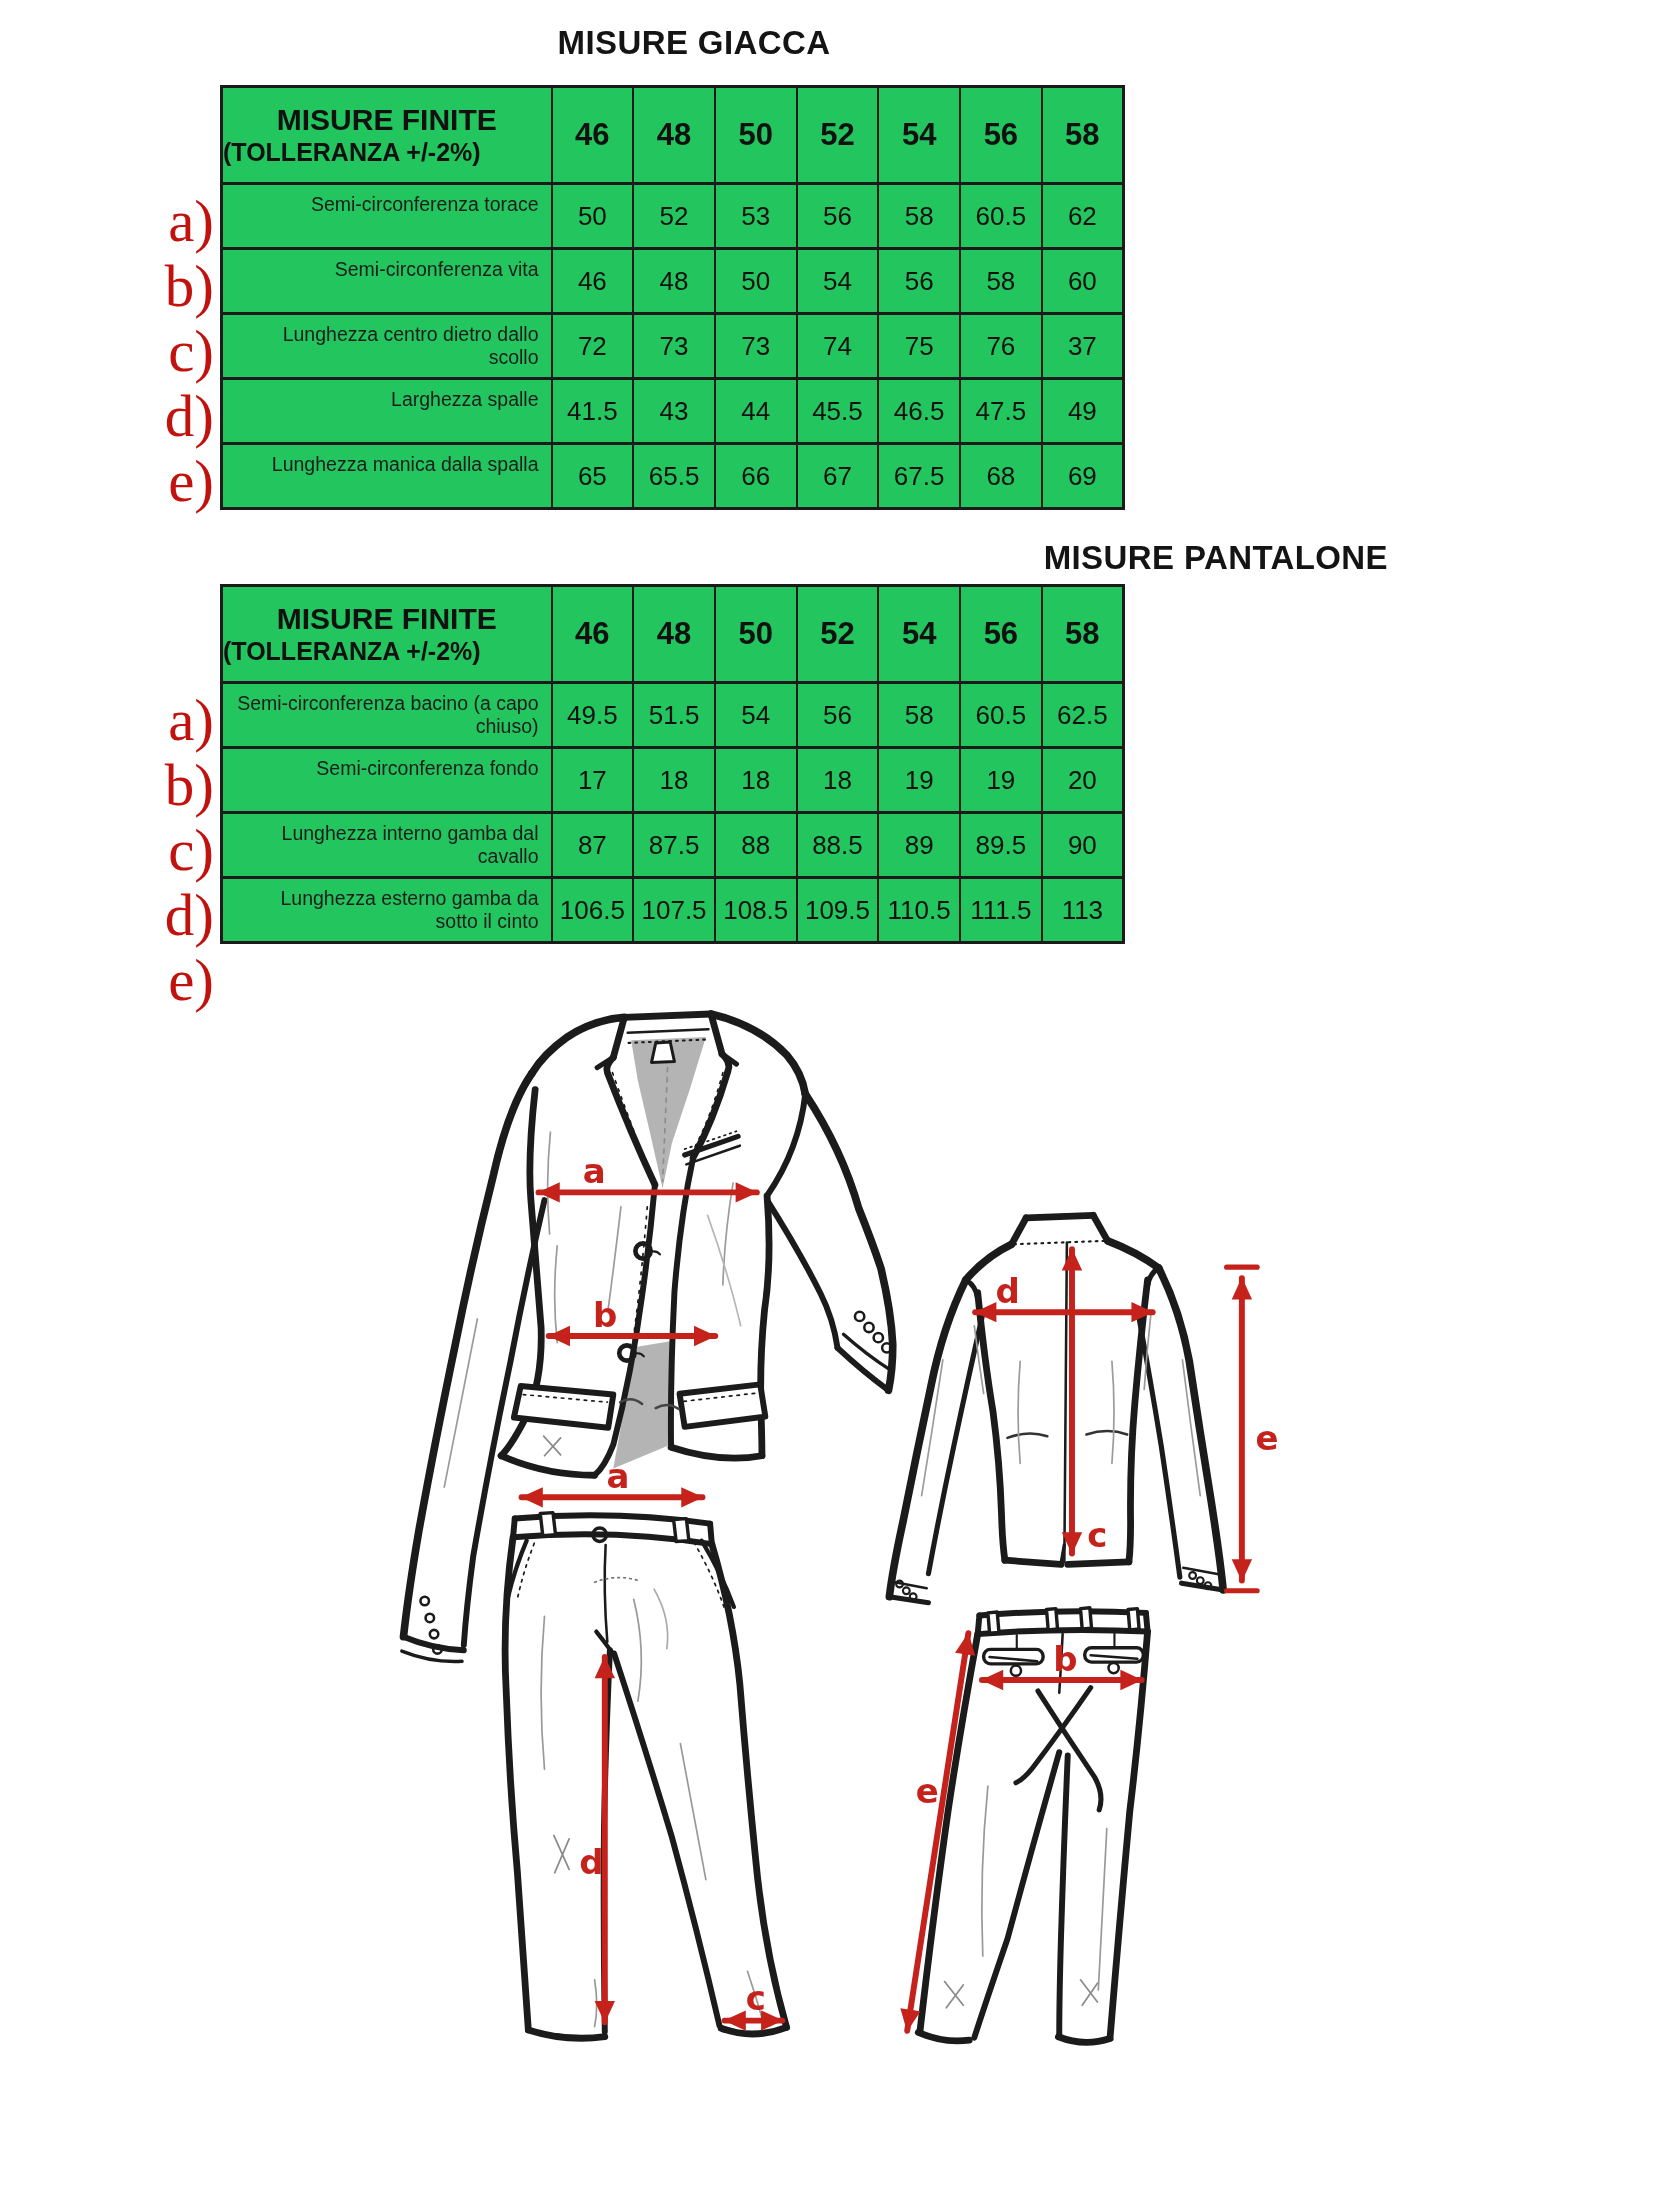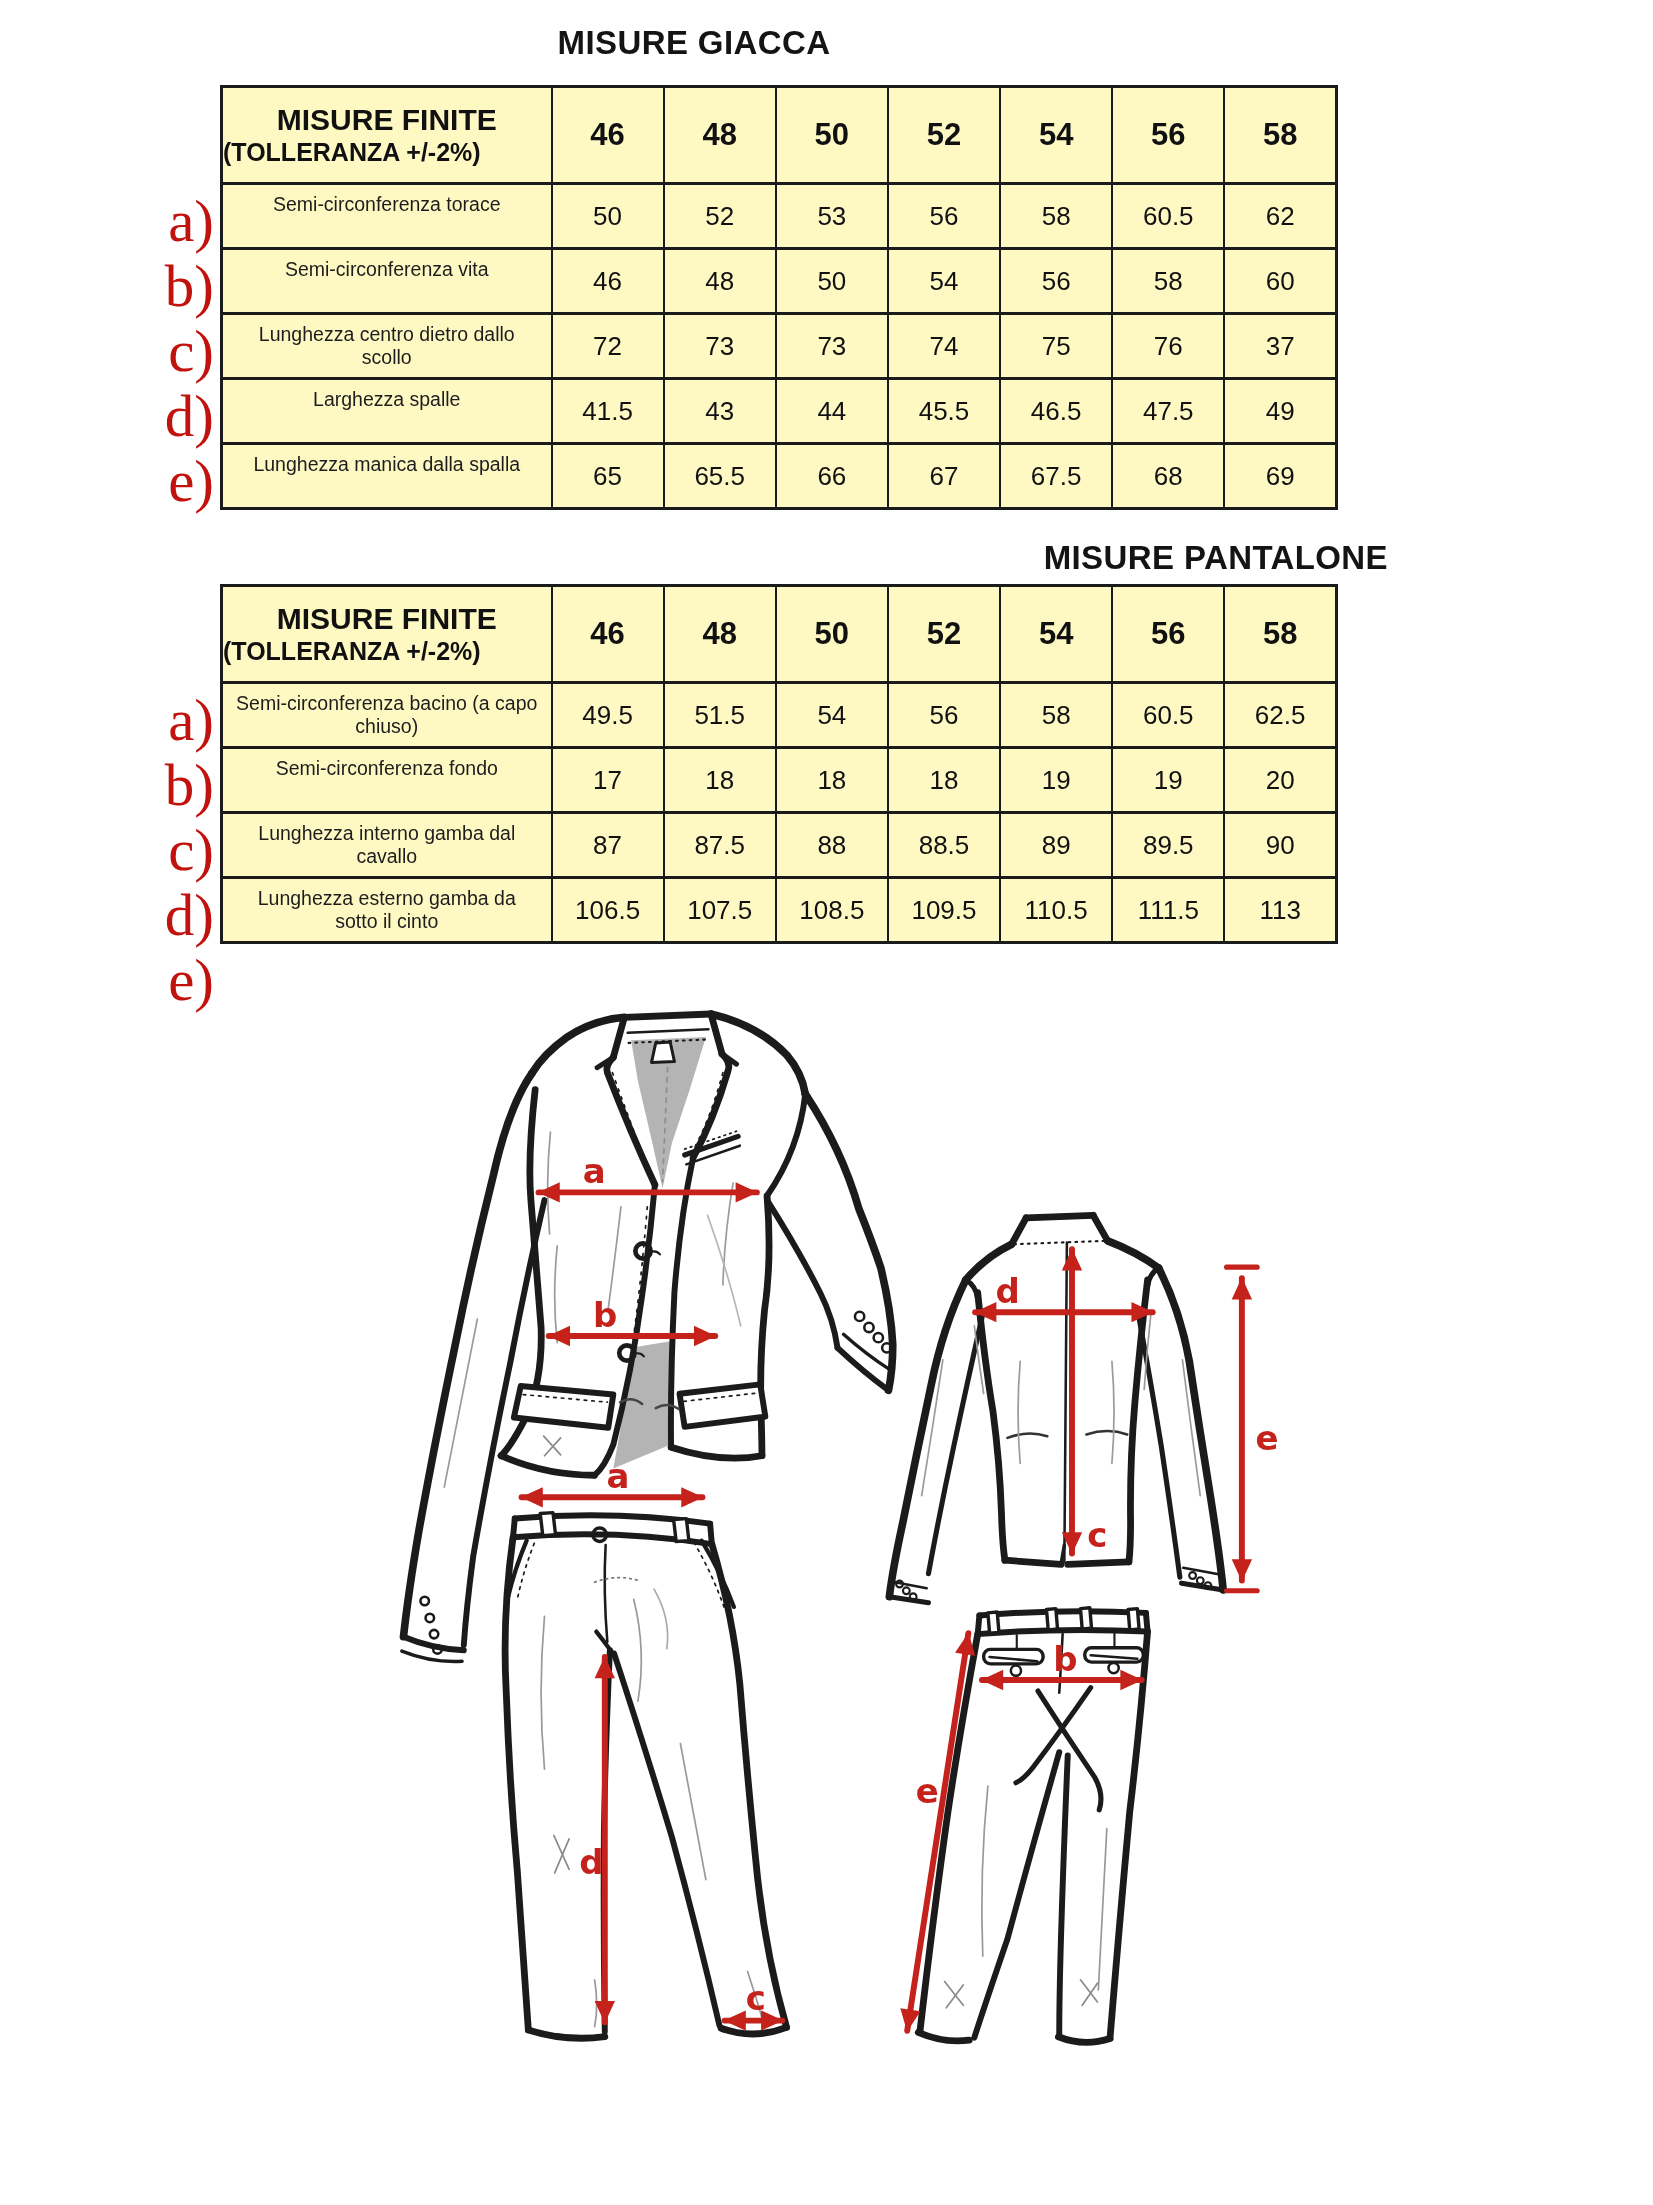--- a/index.html
+++ b/index.html
@@ -5,30 +5,30 @@
   html,body{margin:0;padding:0;background:#ffffff;}
   body{width:1653px;height:2205px;position:relative;font-family:"Liberation Sans",sans-serif;}
   .page{position:absolute;inset:0;background:#ffffff;overflow:hidden;}
   .doc-title{position:absolute;left:0;width:1388px;text-align:center;font-weight:bold;
              font-size:33px;color:#141414;letter-spacing:0.4px;margin:0;}
   #jacket-title{top:24px;}
   #pant-title{top:539px;text-align:right;}
   .chart{position:absolute;left:220px;width:1118px;}
   #jacket-chart{top:85px;}
   #pant-chart{top:584px;}
-  table.size-table{border-collapse:collapse;table-layout:fixed;width:1118px;
-                   border:3.4px solid #1b1b1b;background:#fef9c3;}
+  table.size-table{border-collapse:collapse;table-layout:fixed;width:905px;
+                   border:3.4px solid #1b1b1b;background:#22c55e;}
   .size-table col.c-label{width:330px;}
   .size-table th,.size-table td{border:2.5px solid #1b1b1b;border-top-width:3.4px;border-bottom-width:3.4px;padding:0;}
   .size-table thead th{height:94px;vertical-align:middle;}
   .size-table tbody tr{height:65px;}
   .hl1{font-size:30px;font-weight:bold;line-height:1.15;color:#111;text-align:center;}
   .hl2{font-size:25px;font-weight:bold;color:#111;text-align:left;}
   th.size-h{font-size:31px;font-weight:bold;color:#111;text-align:center;}
-  td.m-label{vertical-align:top;text-align:center;font-size:19.5px;color:#1d1d1d;
+  td.m-label{vertical-align:top;text-align:right;font-size:19.5px;color:#1d1d1d;
              padding:7.6px 12px 0;line-height:1.22;}
   td.m-val{text-align:center;vertical-align:middle;font-size:26px;color:#111;}
   .letters{position:absolute;left:-65px;top:98px;width:59px;}
   .letters .letter{height:65px;display:flex;align-items:center;justify-content:flex-end;
                    font-family:"Liberation Serif",serif;font-size:59px;color:#c2120e;
                    line-height:1;transform:translateY(6px);}
   svg.drawings{position:absolute;left:0;top:1007px;width:1653px;height:1199px;}
 </style>
 </head>
 <body>

